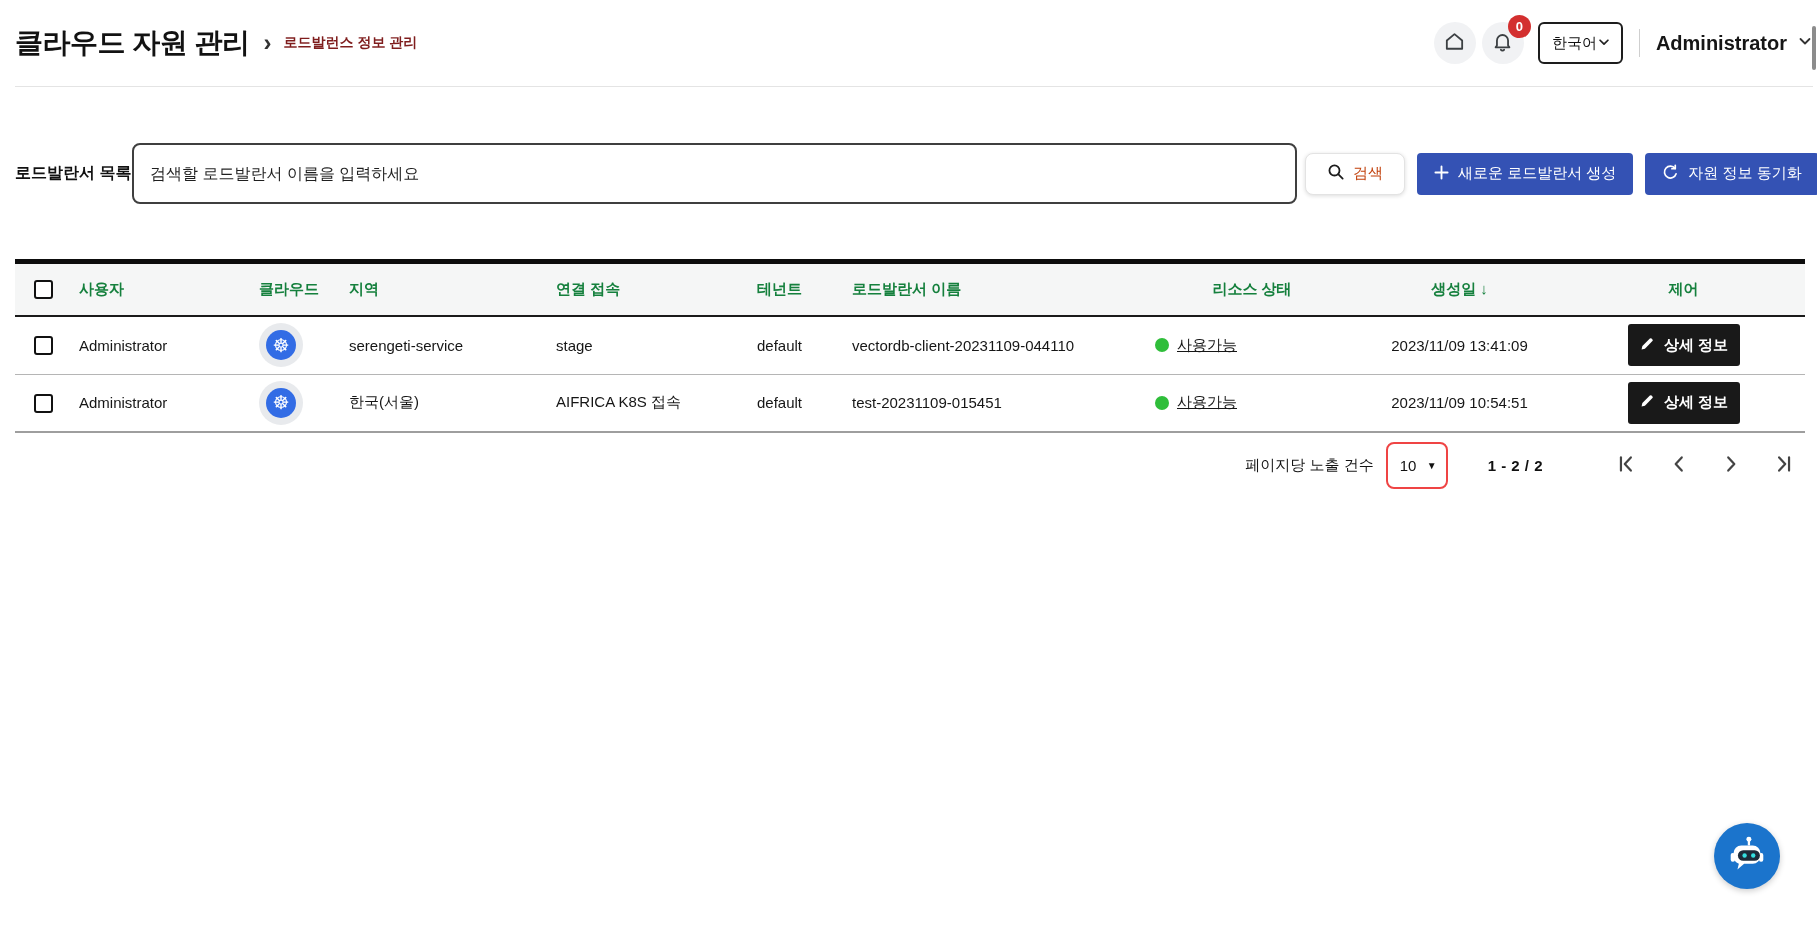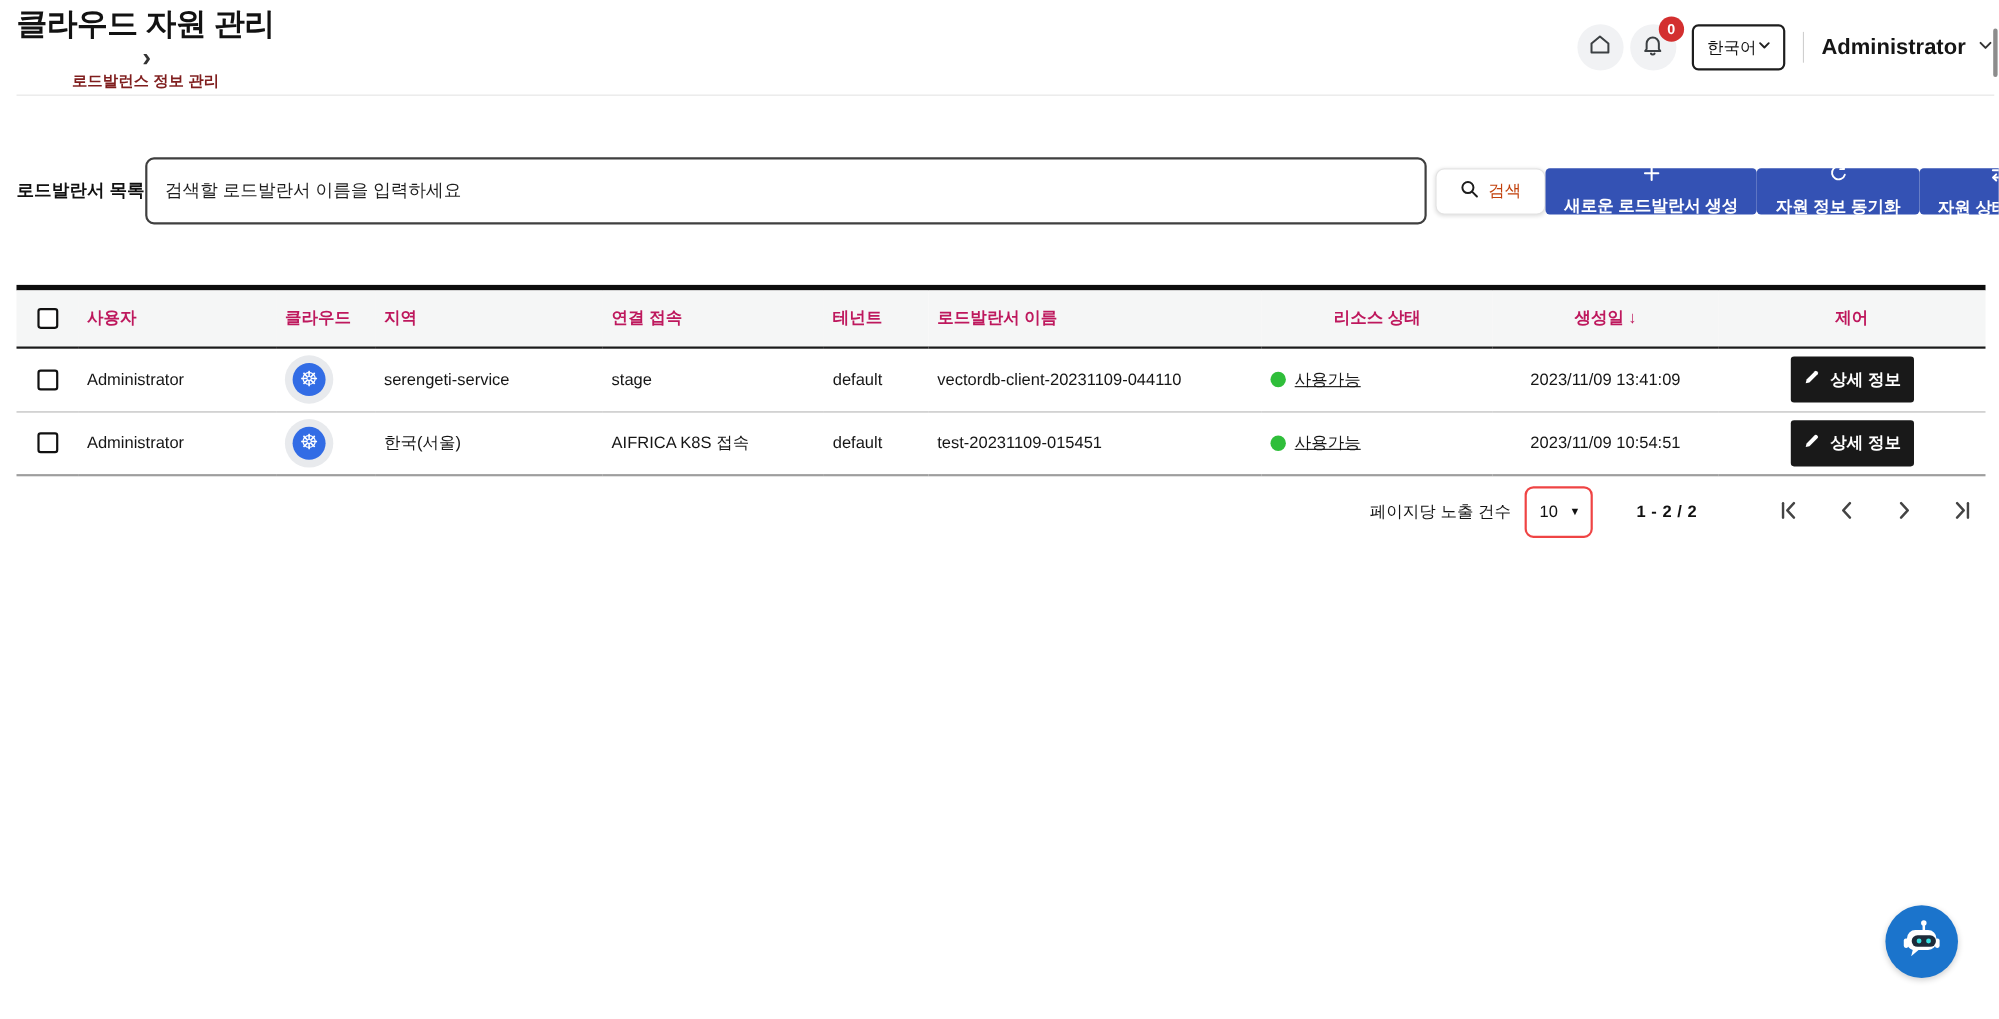--- a/index.html
+++ b/index.html
@@ -7,21 +7,21 @@
   body {
     position:relative; background:#ffffff; overflow:hidden;
     font-family:"Liberation Sans","DejaVu Sans",sans-serif; color:#111;
   }
 
   
   .topbar {
     position:absolute; left:15px; right:4px; top:0; height:87px;
     display:flex; align-items:center; border-bottom:1px solid #e4e4e4;
   }
-  .title-group { display:flex; align-items:center;flex-direction:column; }
+  .title-group { display:flex; align-items:center; }
   .page-title { font-size:28px; font-weight:800; letter-spacing:-0.5px; color:#121212; }
   .crumb-sep { font-size:24px; font-weight:600; color:#333; margin:0 12px 0 14px; line-height:1; }
   .crumb { font-size:14px; font-weight:700; color:#7f1d1d; }
 
   .top-right { margin-left:auto; display:flex; align-items:center; }
   .icon-circle {
     width:42px; height:42px; border-radius:50%; background:#f1f2f4;
     display:flex; align-items:center; justify-content:center; cursor:pointer;
   }
   .icon-circle + .bell-wrap { margin-left:6px; }
@@ -53,34 +53,34 @@
   }
   .search-input::placeholder { color:#1f1f1f; opacity:1; }
   .btn-search {
     margin-left:8px; height:42px; width:100px; background:#fff; border:1px solid #e3e3e3;
     border-radius:8px; box-shadow:0 1px 4px rgba(0,0,0,.14);
     display:flex; align-items:center; justify-content:center; gap:8px;
     font-size:15px; color:#c2410c; cursor:pointer;
     font-family:inherit;
   }
   .btn-primary {
-    height:42px; padding:0 17px; background:#3452b4; border:none;
-    border-radius:4px; color:#fff; font-size:15px; font-weight:700;
+    margin-left:12px; height:42px; padding:0 17px; background:#3452b4; border:none;
+    border-radius:4px; color:#fff; font-size:15px; font-weight:400;
     display:flex; align-items:center; justify-content:center; gap:9px;
-    cursor:pointer; white-space:nowrap; font-family:inherit;flex-direction:column;
+    cursor:pointer; white-space:nowrap; font-family:inherit;
   }
 
   
   .table-wrap {
     position:absolute; left:15px; right:12px; top:259px;
     border-top:5px solid #0d0d0d;
   }
   table { width:100%; border-collapse:collapse; table-layout:fixed; }
   thead tr { background:#f5f6f6; height:52px; border-bottom:2px solid #1a1a1a; }
-  th { font-size:15px; font-weight:700; color:#be185d; text-align:left; padding:0 8px; }
+  th { font-size:15px; font-weight:700; color:#15803d; text-align:left; padding:0 8px; }
   th.c-center, td.c-center { text-align:center; }
   tbody tr { height:58px; border-bottom:1px solid #b5b5b5; background:#fff; }
   tbody tr:last-child { border-bottom:2px solid #9e9e9e; }
   td { font-size:15px; color:#161616; padding:0 8px; vertical-align:middle; }
   .c-check { text-align:center; padding:0; }
 
   .checkbox {
     display:inline-block; width:19px; height:19px; border:2.5px solid #111;
     border-radius:3px; background:#fff; vertical-align:middle; cursor:pointer;
   }

